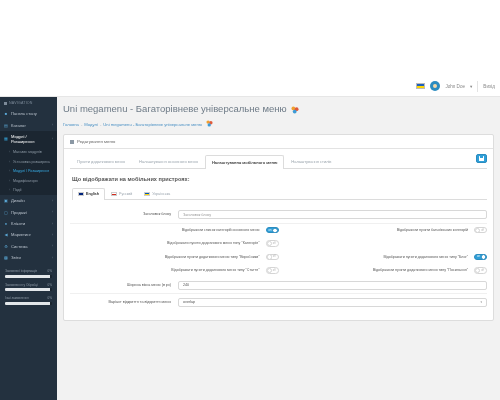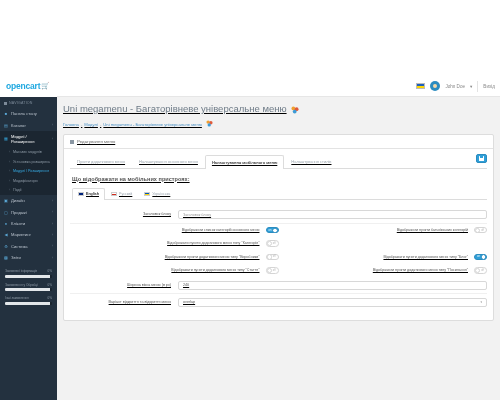--- a/index.html
+++ b/index.html
@@ -47,21 +47,21 @@
   .nav-sub.hl { color:#36a9e1; }
   .nav-sub .dot { font-size:3px; color:#5f6c79; }
 
   .prog-wrap { padding:6px 5px 0 5px; }
   .prog-block { margin-bottom:5px; }
   .prog-lbl { display:flex; justify-content:space-between; font-size:3.1px; color:#8e9aa6; margin-bottom:1.5px; }
   .prog-bar { height:3px; background:#1a242e; border-radius:1px; overflow:hidden; }
   .prog-fill { height:100%; background:#e3e7ea; }
 
   
-  .content { flex:1; background:#f2f2f2; padding:6px 6px 0 6px; overflow:hidden;text-decoration:underline; }
+  .content { flex:1; background:#f2f2f2; padding:6px 6px 0 6px; overflow:hidden; }
   .page-title { font-size:9.5px; color:#6e7b87; font-weight:400; display:flex; align-items:center; gap:4px; }
   .title-badge { display:inline-block; width:8px; height:8px; position:relative; }
   .bc { font-size:4.2px; color:#9aa4ae; margin-top:6px; display:flex; align-items:center; gap:2px; flex-wrap:nowrap; }
   .bc a { color:#4a90c4; text-decoration:none; }
   .bc .sep { color:#b6bfc7; }
 
   .panel { margin-top:6px; background:#fff; border:1px solid #dddddd; border-radius:2px; }
   .panel-head { padding:4px 6px; border-bottom:1px solid #e3e3e3; font-size:4.4px; color:#666; display:flex; align-items:center; gap:3px; }
   .panel-head .gico { width:4px; height:4px; background:#8b98a4; display:inline-block; }
   .panel-body { padding:5px 6px 10px 6px; position:relative; }
@@ -114,24 +114,20 @@
   .footer-pad { height:90px; background:#f2f2f2; }
 </style>
 </head>
 <body>
 
 <div id="shot">
 
   <div class="pad-top"></div>
 
   <div class="header">
-    <div class="logo-box">
-      <span class="logo-text">opencart</span>
-      <span class="logo-cart">🛒</span>
-    </div>
     <div class="hdr-right">
       <div class="flag-ua"></div>
       <div class="avatar">
           <div class="head"></div>
         </div>
       <span class="hdr-link">John Doe</span>
       <span class="hdr-link">▾</span>
       <div class="hdr-sep"></div>
       <span class="hdr-link">Вихід</span>
     </div>

